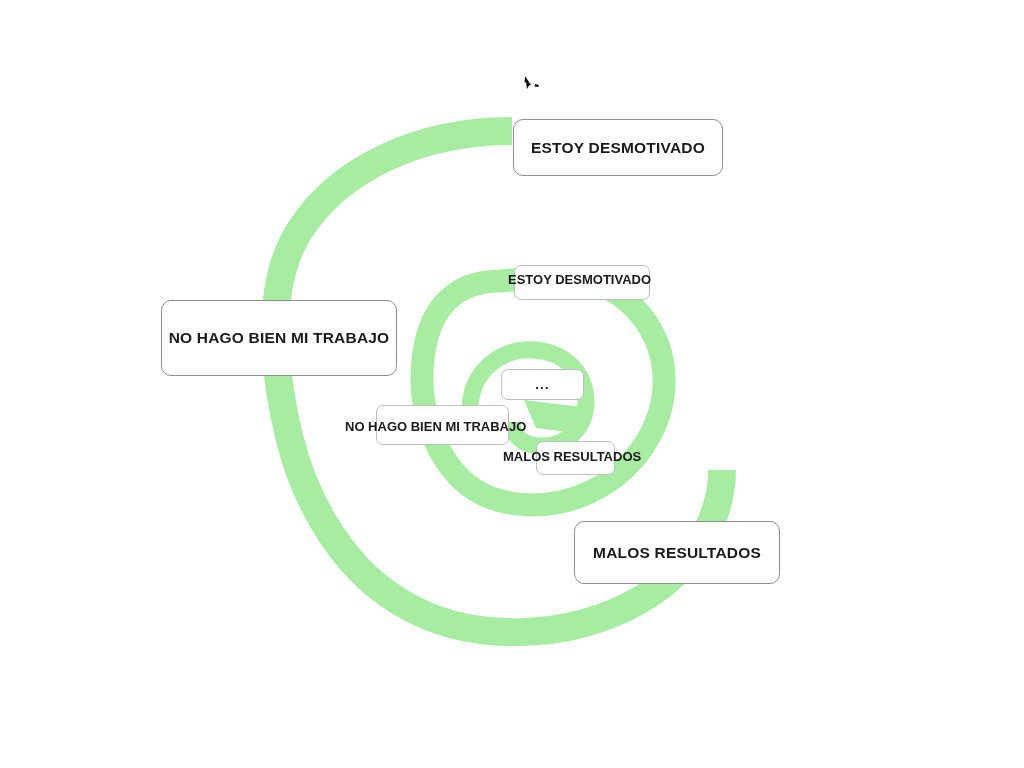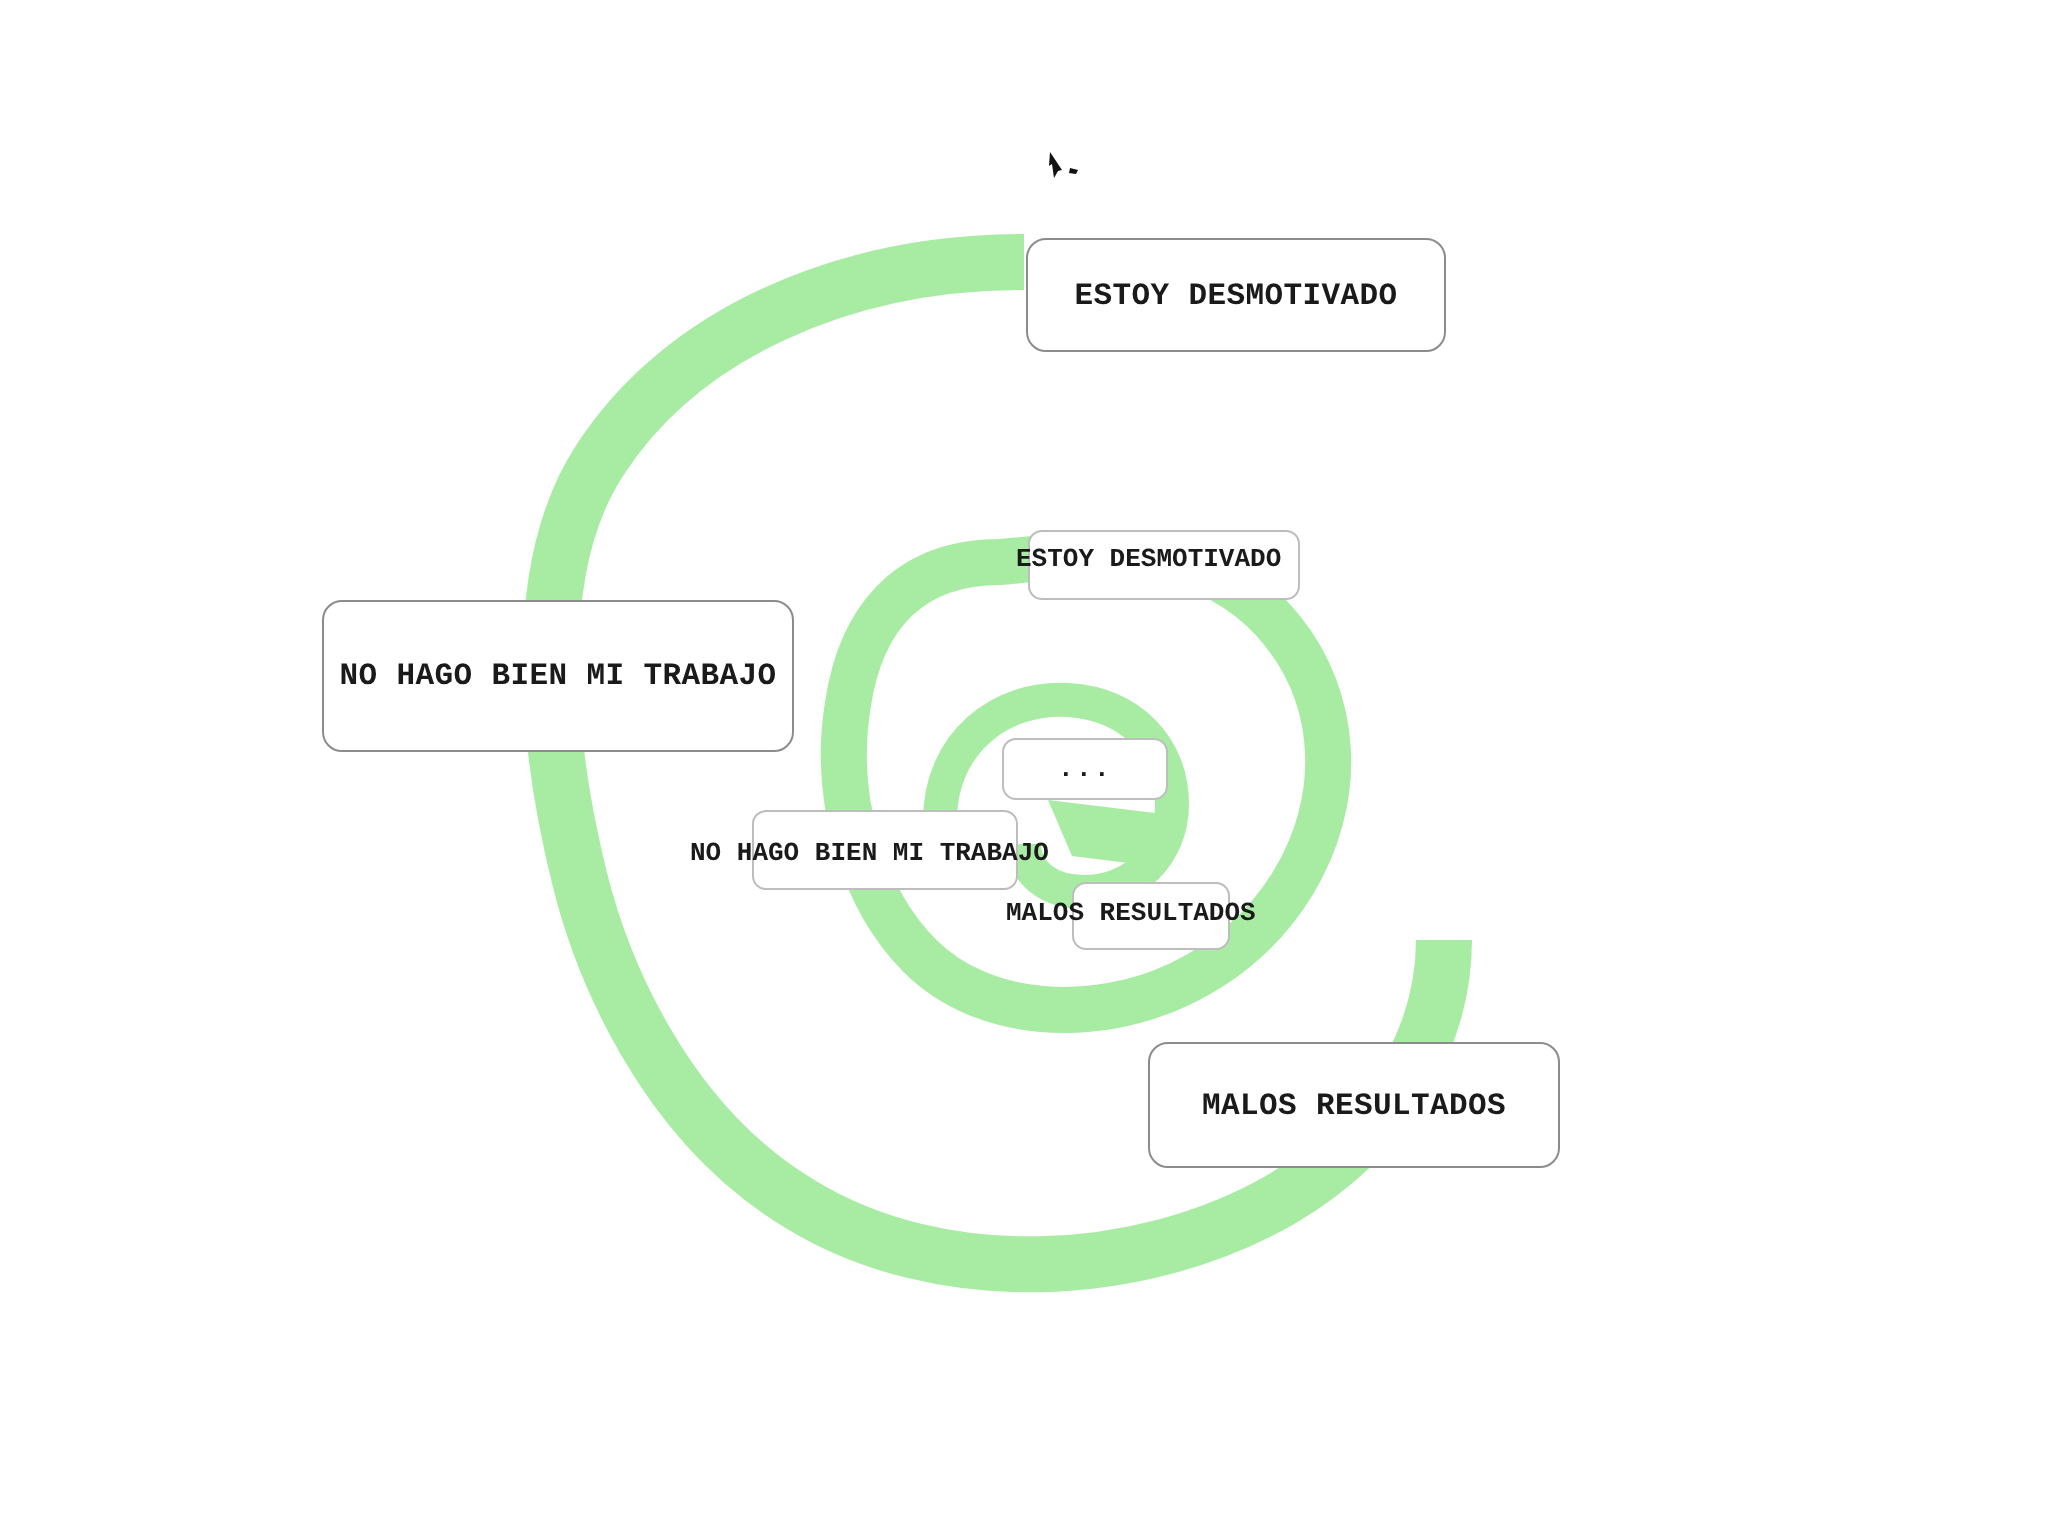--- a/index.html
+++ b/index.html
@@ -7,21 +7,21 @@
     margin: 0;
     padding: 0;
     background: #ffffff;
   }
   #canvas {
     position: relative;
     width: 1024px;
     height: 768px;
     background: #ffffff;
     overflow: hidden;
-    font-family: Liberation Mono, monospace;
+    font-family: Liberation Sans, sans-serif;
   }
   #spiral-svg {
     position: absolute;
     left: 0;
     top: 0;
     width: 1024px;
     height: 768px;
   }
   .node-box {
     position: absolute;

